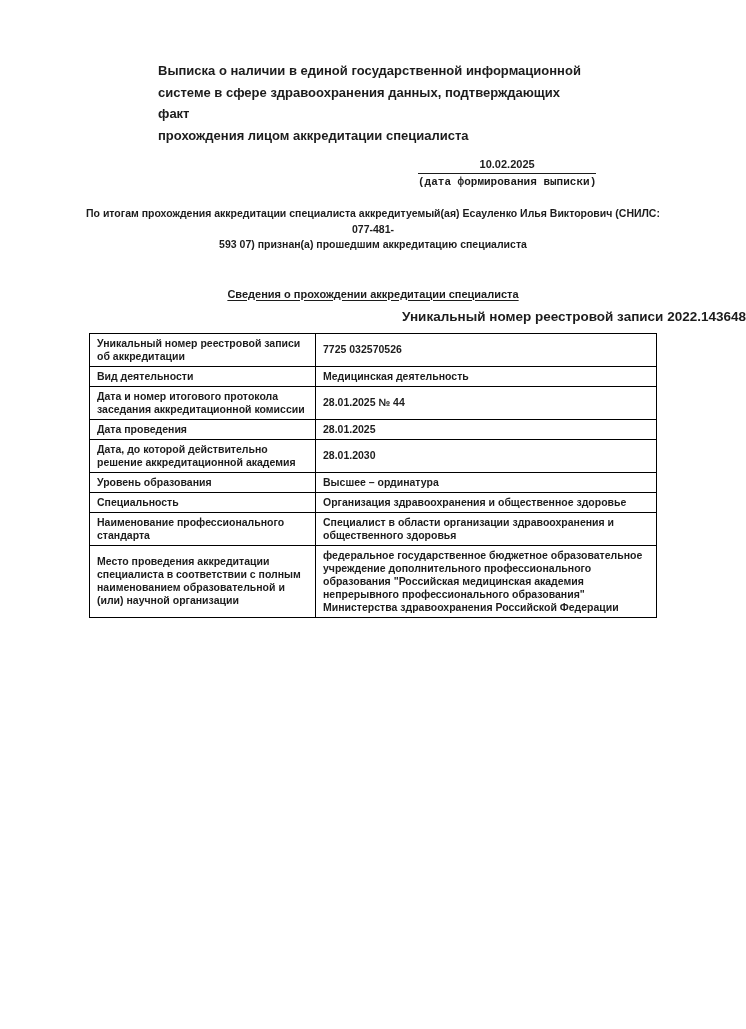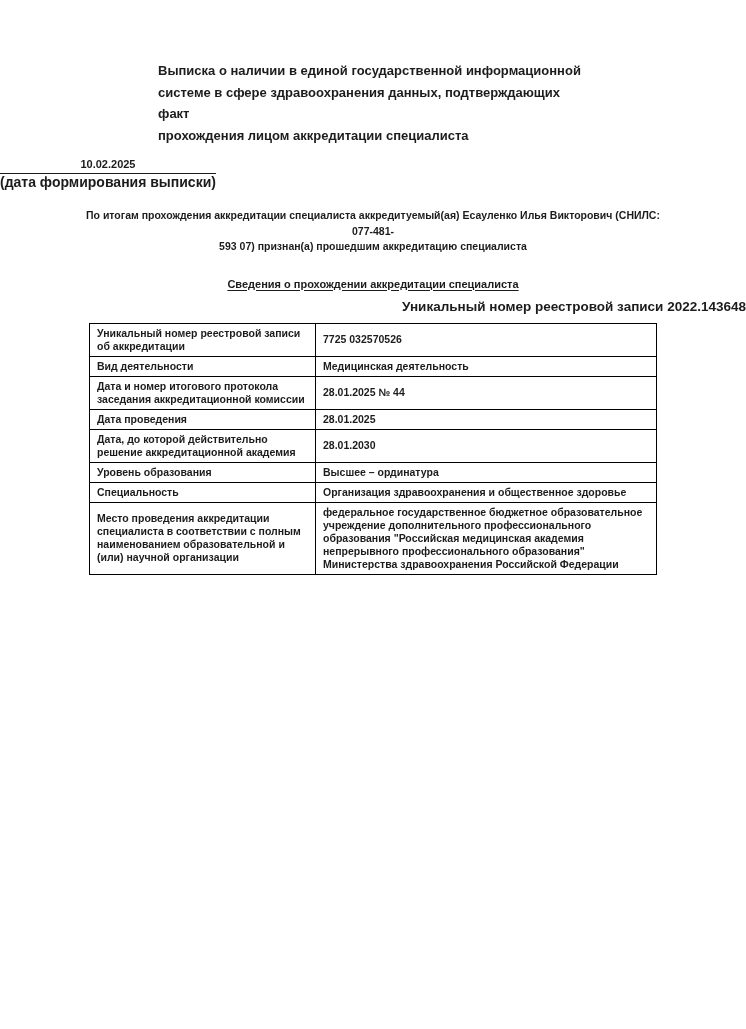--- a/index.html
+++ b/index.html
@@ -18,47 +18,49 @@
   .title {
     padding-top: 60px;
     width: 430px;
     margin: 0 auto;
     font-size: 13px;
     line-height: 21.5px;
     font-weight: 700;
   }
   .date-wrap {
     margin-top: 11px;
+    padding-left: 418px;
   }
   .date-block {
     display: inline-block;
     text-align: center;
   }
   .date-value {
     display: block;
     font-size: 11px;
     line-height: 14px;
     padding: 0 4px 2px 4px;
     border-bottom: 1.5px solid #1c1c1c;
   }
   .date-caption {
     display: block;
-    font-size: 14px;
+    font-size: 11px;
     line-height: 13px;
     padding-top: 2px;
+    font-family: Liberation Mono, monospace;
   }
   .intro {
     margin: 17px auto 0;
     width: 588px;
     text-align: center;
     font-size: 10.5px;
     line-height: 15.5px;
   }
   .section-heading {
-    margin-top: 22px;
+    margin-top: 34px;
     text-align: center;
     font-size: 11px;
     line-height: 14px;
     text-decoration: underline;
     text-underline-offset: 2px;
   }
   .registry-heading {
     margin-top: 7px;
     text-align: right;
     font-size: 13.5px;
@@ -133,19 +135,23 @@
         </tr>
         <tr>
           <td class="cell-label">Уровень образования</td>
           <td class="cell-value">Высшее – ординатура</td>
         </tr>
         <tr>
           <td class="cell-label">Специальность</td>
           <td class="cell-value">Организация здравоохранения и общественное здоровье</td>
         </tr>
         <tr>
+          <td class="cell-label">Наименование профессионального стандарта</td>
+          <td class="cell-value">Специалист в области организации здравоохранения и общественного здоровья</td>
+        </tr>
+        <tr>
           <td class="cell-label">Место проведения аккредитации специалиста в соответствии с полным наименованием образовательной и (или) научной организации</td>
           <td class="cell-value">федеральное государственное бюджетное образовательное учреждение дополнительного профессионального образования "Российская медицинская академия непрерывного профессионального образования" Министерства здравоохранения Российской Федерации</td>
         </tr>
       </tbody>
   </table>
 
 </div>
 
 </body></html>

